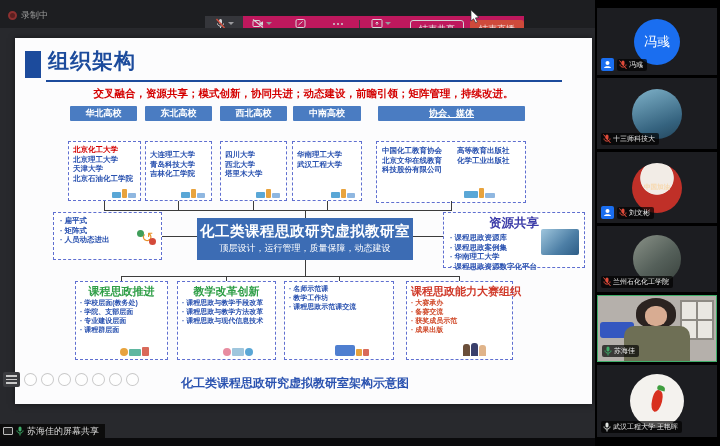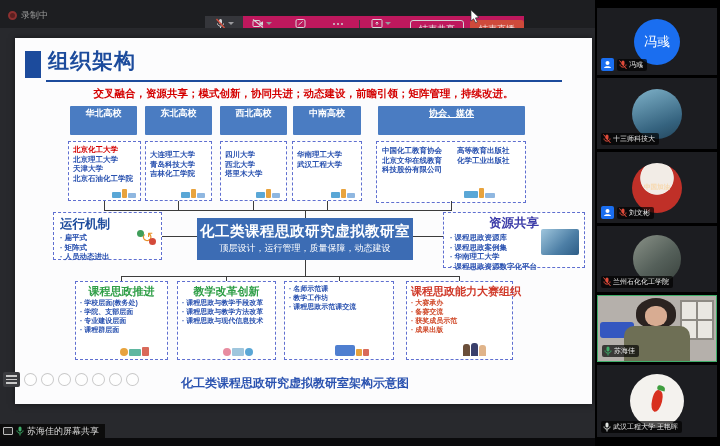--- a/index.html
+++ b/index.html
@@ -24,21 +24,21 @@
 
   
   .stage{position:absolute;left:0;top:28px;width:595px;height:410px;background:#28292d;}
   .slide{position:absolute;left:15px;top:10px;width:577px;height:366px;background:#fcfcfd;box-shadow:0 0 6px rgba(0,0,0,.5);}
 
   .title-sq{position:absolute;left:10px;top:13px;width:16px;height:27px;background:#1c4b9c;}
   .slide-title{position:absolute;left:33px;top:9px;font-size:21px;font-weight:bold;color:#1c4b9c;letter-spacing:1px;}
   .title-rule{position:absolute;left:31px;top:42px;width:516px;height:2px;background:#1c4b9c;}
   .slide-sub{position:absolute;left:0;top:49px;width:577px;text-align:center;font-size:10.5px;font-weight:bold;color:#d40000;}
 
-  .colhdr{position:absolute;top:68px;height:29px;background:#4a7cc2;color:#fff;font-size:9px;font-weight:bold;text-align:center;line-height:15px;border-radius:1px;}
+  .colhdr{position:absolute;top:68px;height:15px;background:#4a7cc2;color:#fff;font-size:9px;font-weight:bold;text-align:center;line-height:15px;border-radius:1px;}
   .colbox{position:absolute;top:103px;border:1px dashed #5f6fd0;background:#fff;padding:3px 4px;}
   .uni{font-size:7.5px;font-weight:bold;color:#2a52b0;line-height:9.5px;white-space:nowrap;}
   .uni.hl{color:#d40000;}
   .clip{position:absolute;display:flex;align-items:flex-end;gap:1px;}
   .clip i{display:inline-block;border-radius:1px;}
 
   .line{position:absolute;background:#3c3c3c;}
 
   .centerbox{position:absolute;left:182px;top:180px;width:216px;height:42px;background:#3c6cb4;color:#fff;text-align:center;}
   .centerbox .t1{font-size:14.5px;font-weight:bold;margin-top:4px;letter-spacing:.5px;}
@@ -264,21 +264,20 @@
       <div class="line" style="left:211px;top:238px;width:1px;height:5px;"></div>
       <div class="line" style="left:324px;top:238px;width:1px;height:5px;"></div>
       <div class="line" style="left:444px;top:238px;width:1px;height:5px;"></div>
 
       <div class="centerbox">
         <div class="t1">化工类课程思政研究虚拟教研室</div>
         <div class="t2">顶层设计，运行管理，质量保障，动态建设</div>
       </div>
 
       <div class="sidebox" style="left:38px;top:174px;width:109px;height:48px;padding:3px 6px;">
-        <div class="bt">运行机制</div>
         <ul class="blist">
           <li>扁平式</li>
           <li>矩阵式</li>
           <li>人员动态进出</li>
         </ul>
         <div class="cycle">↺<span class="p1"></span><span class="p2"></span></div>
       </div>
 
       <div class="sidebox" style="left:428px;top:174px;width:142px;height:56px;padding:2px 6px;">
         <div class="bt" style="text-align:center;color:#3b3ba8;">资源共享</div>

